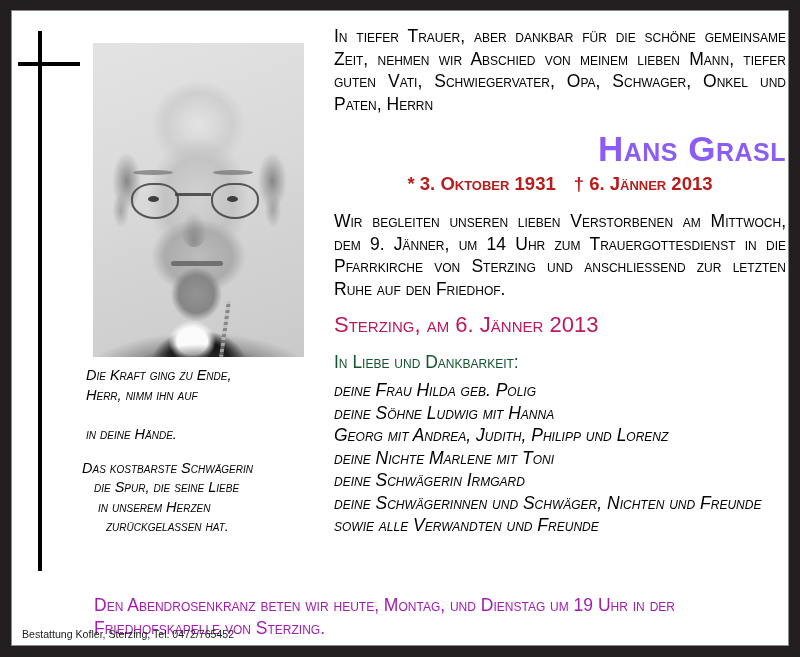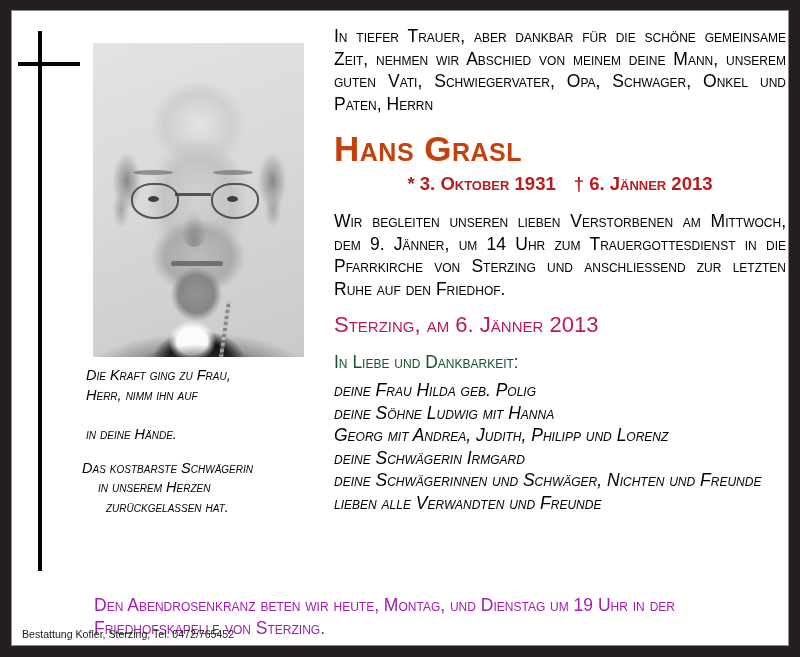--- a/index.html
+++ b/index.html
@@ -187,28 +187,28 @@
   }
   .intro {
     font-variant: small-caps;
     font-size: 17.5px;
     line-height: 22.5px;
     text-align: justify;
     color: #000;
     margin: 0;
   }
   .name {
-    text-align: left;
+    text-align: right;
     font-variant: small-caps;
     font-weight: bold;
     font-size: 35px;
     line-height: 40px;
     letter-spacing: 0.5px;
     margin: 14px 0 0 0;
-    color: #c2410c;
+    color: #8b5cf6;
   }
   .role {
     text-align: center;
     font-variant: small-caps;
     font-weight: bold;
     font-size: 17px;
     line-height: 22px;
     margin: 2px 0 0 0;
     color: #000;
   }
@@ -302,50 +302,52 @@
       <div class="bridge"></div>
       <div class="eye left"></div>
       <div class="eye right"></div>
       <div class="nose"></div>
       <div class="mouth"></div>
       <div class="zipper"></div>
     </div>
 
     <div class="poem">
       <div class="stanza">
-        <div class="v1">Die Kraft ging zu Frau,</div>
+        <div class="v1">Die Kraft ging zu Ende,</div>
         <div class="v2">Herr, nimm ihn auf</div>
         <div class="v3">in deine Hände.</div>
       </div>
       <div class="stanza">
         <div class="w1">Das kostbarste Schwägerin</div>
+        <div class="w3">die Spur, die seine Liebe</div>
         <div class="w4">in unserem Herzen</div>
         <div class="w5">zurückgelassen hat.</div>
       </div>
     </div>
 
     <div class="right-col">
-      <p class="intro">In tiefer Trauer, aber dankbar für die schöne gemeinsame Zeit, nehmen wir Abschied von meinem deine Mann, unserem guten Vati, Schwiegervater, Opa, Schwager, Onkel und Paten, Herrn</p>
+      <p class="intro">In tiefer Trauer, aber dankbar für die schöne gemeinsame Zeit, nehmen wir Abschied von meinem lieben Mann, tiefer guten Vati, Schwiegervater, Opa, Schwager, Onkel und Paten, Herrn</p>
 
       <div class="name">Hans Grasl</div>
       <div class="dates">
         <span>* 3. Oktober 1931</span><span class="gap"></span><span>† 6. Jänner 2013</span>
       </div>
 
       <p class="service">Wir begleiten unseren lieben Verstorbenen am Mittwoch, dem 9. Jänner, um 14 Uhr zum Trauergottesdienst in die Pfarrkirche von Sterzing und anschließend zur letzten Ruhe auf den Friedhof.</p>
       <p class="place-date">Sterzing, am 6. Jänner 2013</p>
       <p class="thanks-head">In Liebe und Dankbarkeit:</p>
 
       <ul class="family">
         <li>deine Frau Hilda geb. Polig</li>
         <li>deine Söhne Ludwig mit Hanna</li>
         <li>Georg mit Andrea, Judith, Philipp und Lorenz</li>
+        <li>deine Nichte Marlene mit Toni</li>
         <li>deine Schwägerin Irmgard</li>
         <li>deine Schwägerinnen und Schwäger, Nichten und Freunde</li>
-        <li>lieben alle Verwandten und Freunde</li>
+        <li>sowie alle Verwandten und Freunde</li>
       </ul>
     </div>
 
     <div class="bottom">
       <p>Den Abendrosenkranz beten wir heute, Montag, und Dienstag um 19 Uhr in der Friedhofskapelle von Sterzing.</p>
       <p>Ganz besonders danken wir Eva und Iva für die liebevolle Betreuung.</p>
     </div>
 
     <div class="credit">Bestattung Kofler, Sterzing, Tel. 0472/765452</div>
 

